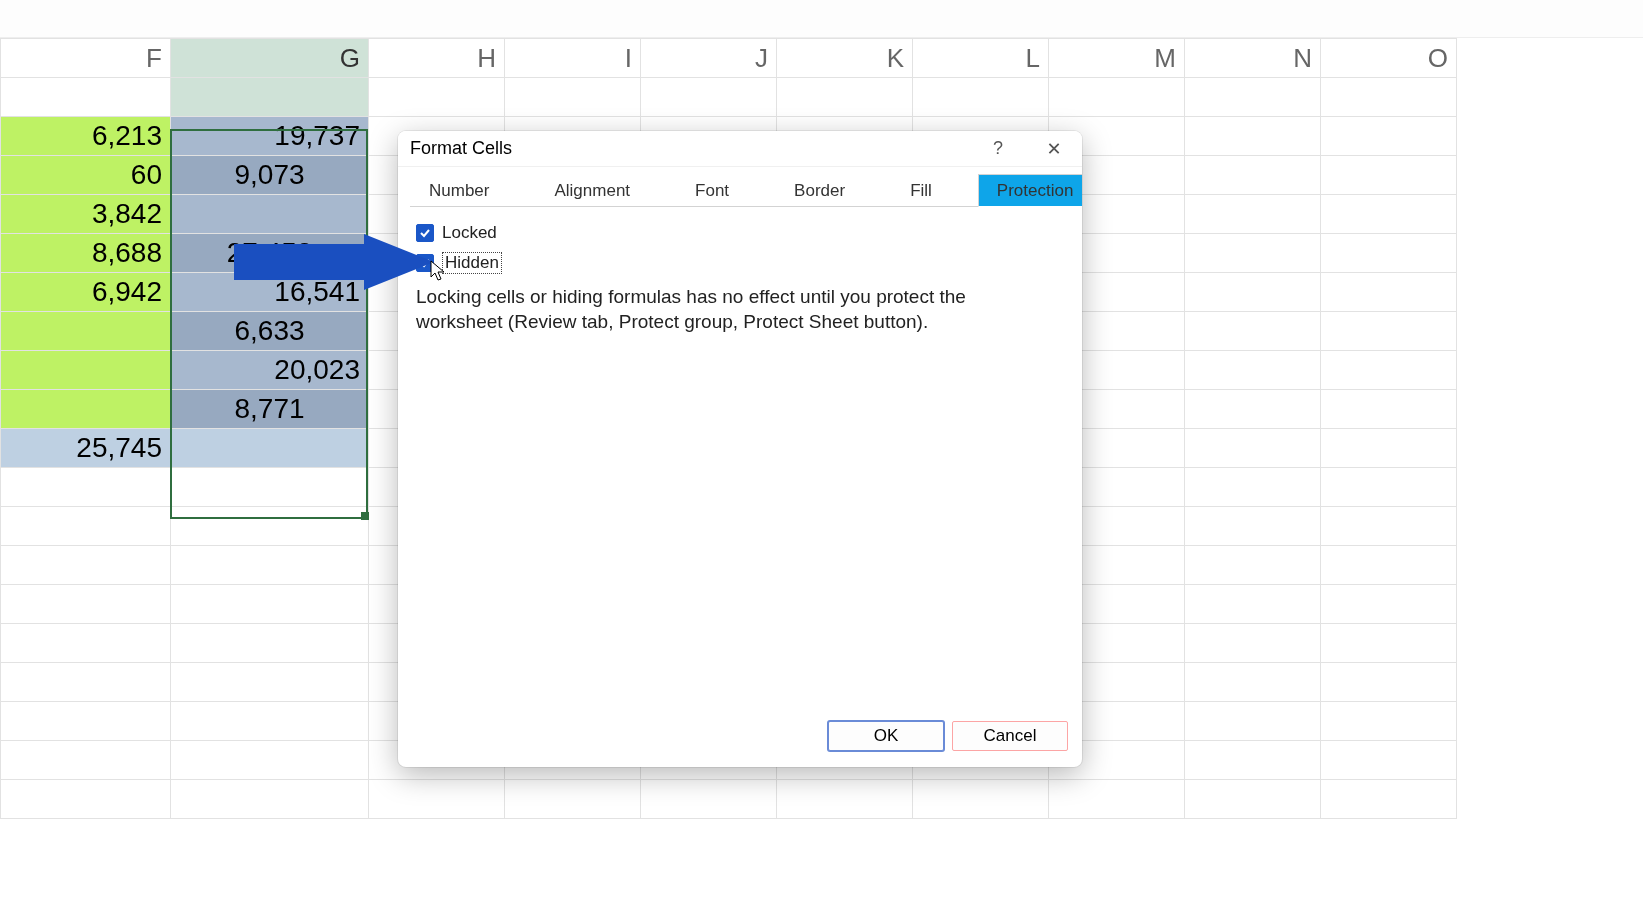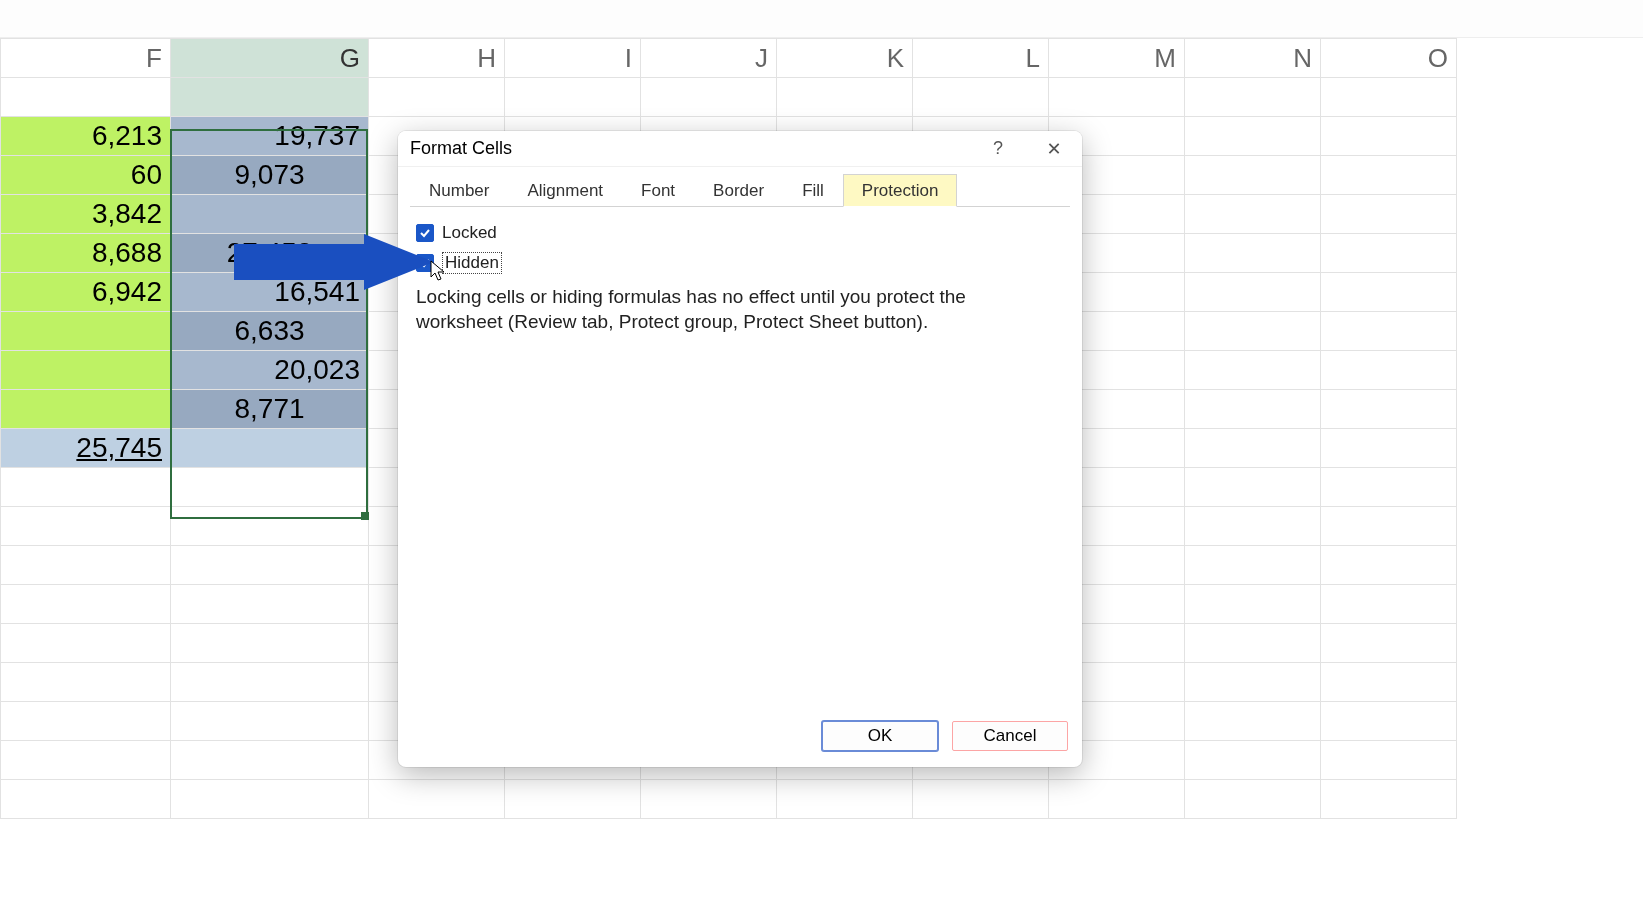--- a/index.html
+++ b/index.html
@@ -43,21 +43,21 @@
     text-align: right;
     background: #fff;
     white-space: nowrap;
   }
   .sheet td.hd { font-weight: 700; text-align:center; font-size: 30px; }
   .sheet td.q4hd { background:#2256c6; color:#fff; }
   .sheet td.tothd { background:#adc3dc; color:#000; }
   .sheet td.q4cell { background:#bef264;padding-left:48px; }
   .sheet td.totcell { background:#a7b8ce;margin-left:39px; }
   .sheet td.totcell.alt { background:#97a9c0;text-align:center; }
-  .sheet td.sumrow { background:#bed0e2;text-decoration:underline; }
+  .sheet td.sumrow { background:#bed0e2; }
   .sheet td.sumrow.tot { background:#bed0e2; }
   .sel-outline {
     position: absolute;
     border: 2px solid #2f6e3f;
     pointer-events: none;
     left: 170px;
     top: 129px;
     width: 198px;
     height: 390px;
   }
@@ -108,33 +108,34 @@
   }
   .dlg-body {
     flex:1;
     padding: 6px 12px 0 12px;
     display:flex; flex-direction:column;
   }
   .tabs {
     display:flex;
     border-bottom:1px solid #d3d3d3;
     height:34px;
+    gap:27px;
   }
   .tab {
     padding: 6px 18px 0 18px;
     font-size:17px;
     color:#333;
     border:1px solid transparent;
     border-bottom:none;
     position:relative;
     top:1px;
     cursor:default;
   }
   .tab.active {
-    background:#fef9c3;
+    background:#0ea5e9;
     border-color:#d3d3d3;
     border-bottom:1px solid #fff;
   }
   .tab-content {
     padding: 14px 6px;
     font-size:17px;
     color:#222;
   }
   .cb-row {
     display:flex; align-items:center;
@@ -154,21 +155,21 @@
   .cb-label.focused { border:1px dotted #444; padding:0 2px;text-align:right; }
   .info {
     margin-top:10px;
     font-size:19px;
     color:#222;
     line-height:1.3;
     max-width:620px;
   }
   .dlg-footer {
     padding: 10px 14px 16px;
-    display:flex; justify-content:flex-end; gap:14px;
+    display:flex; justify-content:flex-end; gap:8px;
   }
   .dbtn {
     width:116px; height:30px;
     font-size:17px;
     background:#fdfdfd;
     border:1px solid #fca5a5;
     border-radius:2px;
     cursor:default;
   }
   .dbtn.primary { border:1px solid #6a8bd7; box-shadow:0 0 0 1px #6a8bd7; }

